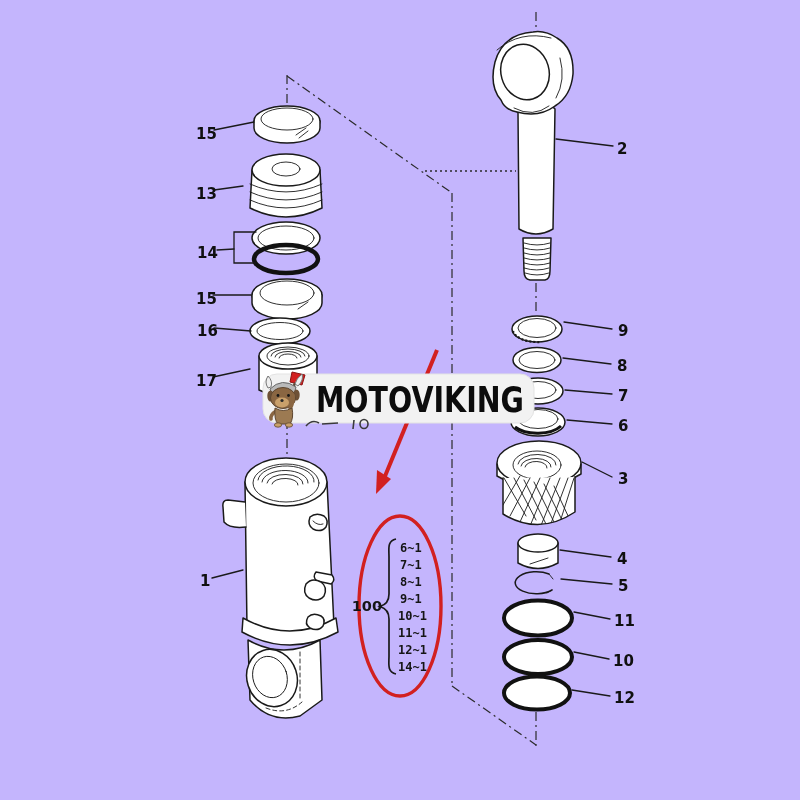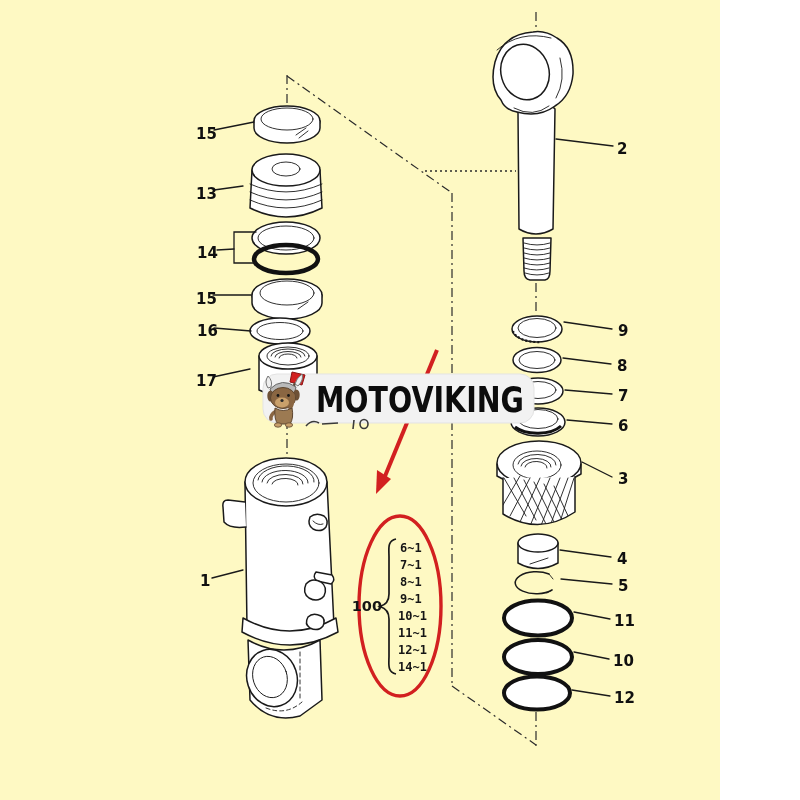--- a/index.html
+++ b/index.html
@@ -1,16 +1,16 @@
 <!DOCTYPE html>
 <html><head>
 <meta charset="utf-8">
 <style>
   html,body{margin:0;padding:0;background:#fff;}
-  .stage{position:relative;width:720px;height:800px;background:#fef9c3;overflow:hidden;
+  .stage{position:relative;width:800px;height:800px;background:#c4b5fd;overflow:hidden;
          font-family:"DejaVu Sans",sans-serif;}
   svg{display:block;}
   .ln{stroke:#1a1a1a;fill:none;stroke-width:1.5;stroke-linecap:round;stroke-linejoin:round;}
   .lnthin{stroke:#1a1a1a;fill:none;stroke-width:0.9;stroke-linecap:round;}
   .fillw{fill:#ffffff;}
   .guide{stroke:#2b2b2b;fill:none;stroke-width:1.2;stroke-dasharray:9 4 2 4;}
   .dots{stroke:#2b2b2b;fill:none;stroke-width:1.3;stroke-dasharray:2 3;}
   .leader{stroke:#1a1a1a;fill:none;stroke-width:1.3;stroke-linecap:round;}
   .lbl{font-family:"DejaVu Sans",sans-serif;font-weight:bold;font-size:15px;fill:#101010;}
   .kit-item{font-family:"DejaVu Sans Mono",monospace;font-weight:bold;font-size:12px;fill:#151515;}

